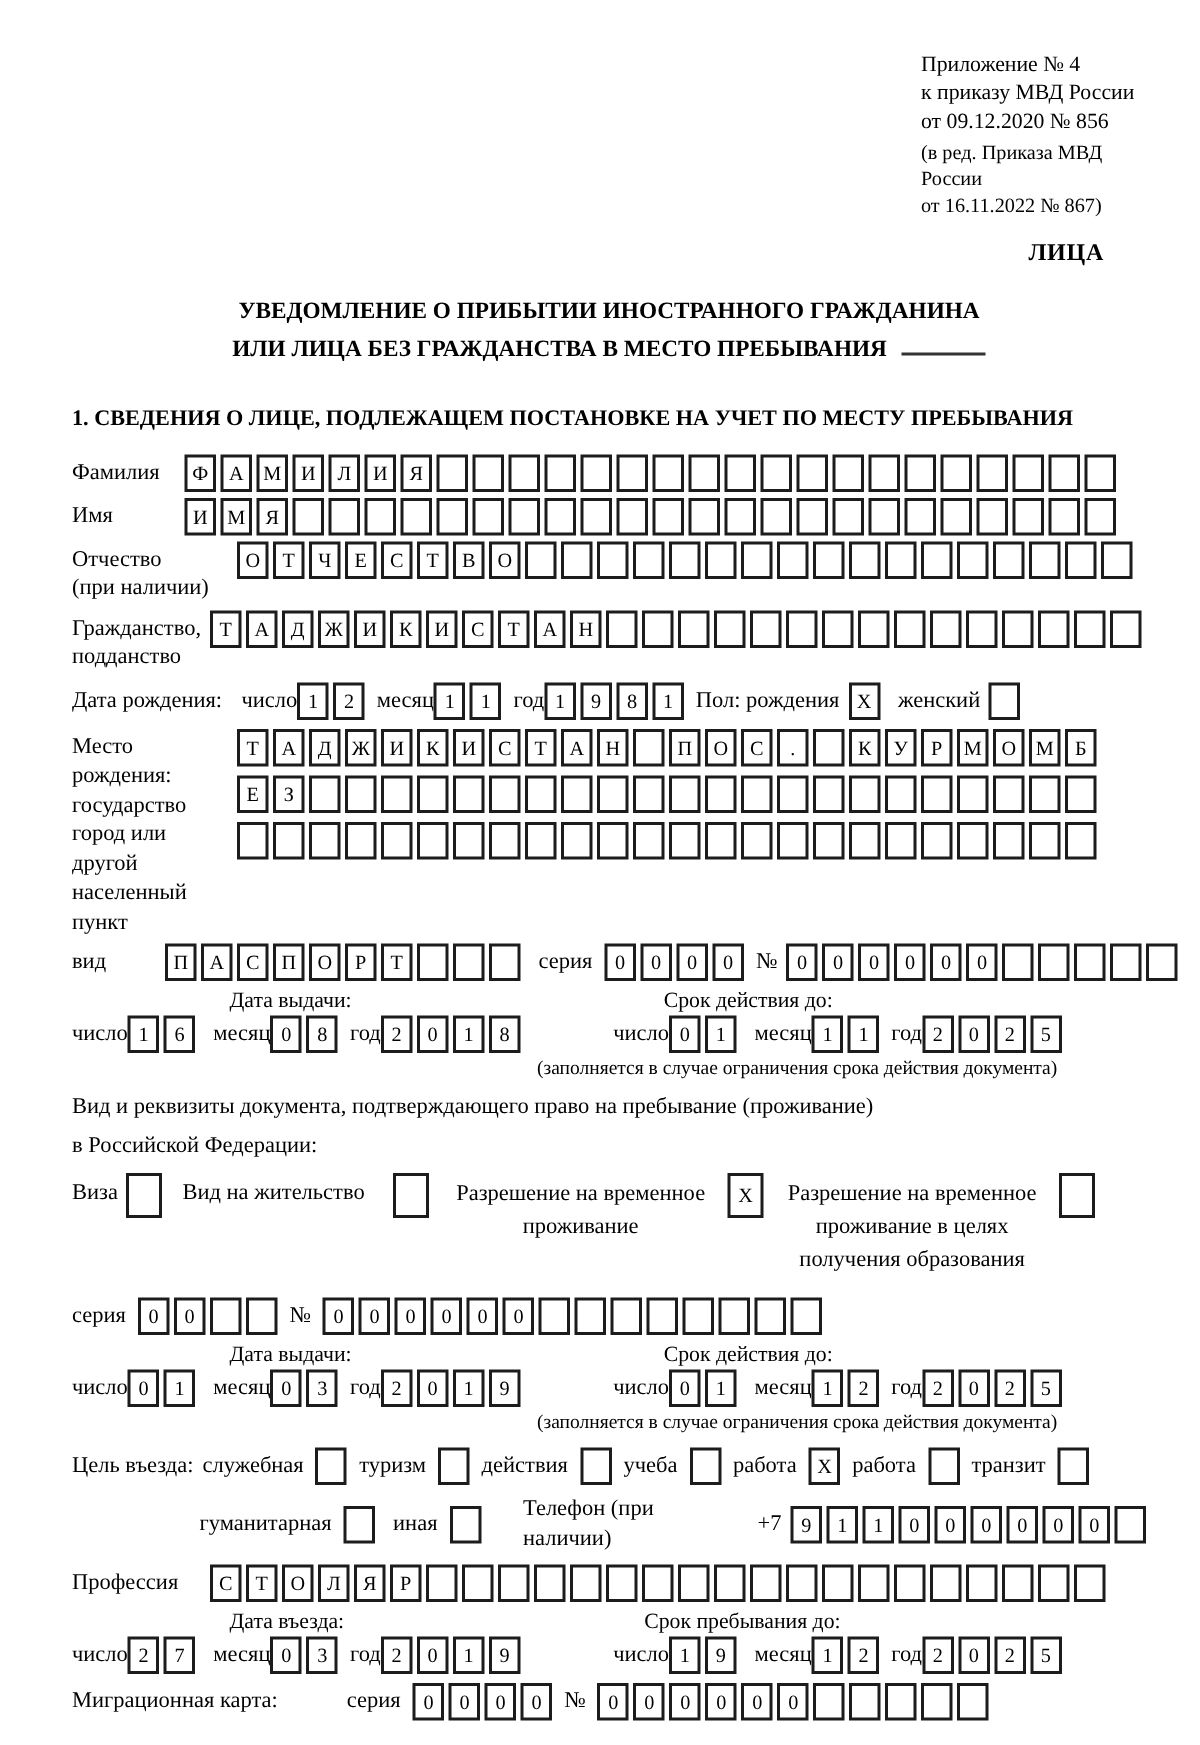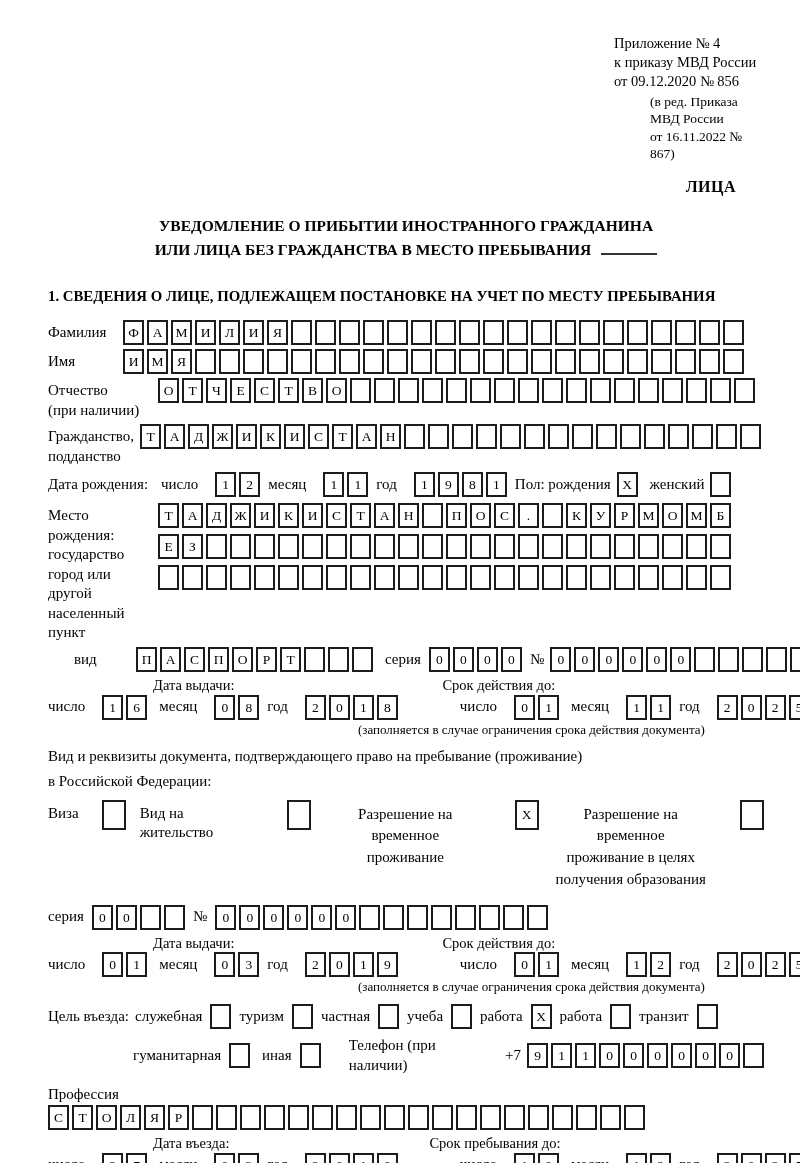--- a/index.html
+++ b/index.html
@@ -4,48 +4,48 @@
 <style>
   html,body{margin:0;padding:0;background:#fff;}
   .page{
     width:800px;height:1163px;overflow:hidden;box-sizing:border-box;
     padding:34px 36px 10px 48px;
     font-family:"Liberation Serif","DejaVu Serif",serif;
     color:#000;font-size:15px;line-height:1.3;position:relative;
   }
   .ml{white-space:pre-line;}
   .appendix{margin-left:566px;font-size:14.5px;}
-  .appendix-amend{font-size:13.5px;margin-top:2px;margin-left:36px;}
+  .appendix-amend{font-size:13.5px;margin-top:2px;}
   .forma{font-weight:bold;font-size:16px;text-align:right;padding-right:28px;margin-top:14px;letter-spacing:.5px;}
   .title{font-weight:bold;font-size:15.5px;text-align:center;margin-top:16px;line-height:1.6;}
   .blankline{display:inline-block;width:56px;border-bottom:2px solid #333;margin-left:10px;vertical-align:baseline;}
   .sec-heading{font-weight:bold;font-size:14.8px;margin-top:24px;margin-bottom:14px;}
   .row{display:flex;align-items:flex-start;margin-bottom:4px;}
   .rlabel{flex:none;padding-top:3px;}
   .lw62{width:62px;}.lw75{width:75px;}.lw92{width:92px;}.lw105{width:105px;}.lw110{width:110px;}
   .cellrow{display:flex;gap:3px;flex:none;}
   .cell{
     flex:none;display:inline-block;width:17px;height:21px;border:2px solid #1c1c1c;
     text-align:center;line-height:21px;font-size:13.5px;background:#fff;
   }
   .checkbox{
     flex:none;display:inline-block;width:17px;height:21px;border:2px solid #1c1c1c;
     text-align:center;line-height:21px;font-size:13.5px;vertical-align:middle;background:#fff;
   }
   .checkbox.lg{width:20px;height:26px;line-height:26px;}
   .stack{display:flex;flex-direction:column;gap:6px;}
-  .inl{display:flex;align-items:center;gap:17px;}
+  .inl{display:flex;align-items:center;gap:0;}
   .gap6{margin-left:6px;}.gap8{margin-left:8px;}.gap12{margin-left:12px;}
   .doc-heading{font-weight:bold;font-size:14.5px;text-align:center;margin:8px 0 6px 0;}
   .date-heads{display:flex;font-size:14.5px;margin-top:4px;text-align:right;}
   .date-row{display:flex;align-items:center;margin-bottom:2px;}
   .small-note{font-size:13px;margin:0 0 8px 310px;}
   .intro{font-size:15px;margin-top:6px;}
   .opts{display:flex;align-items:flex-start;margin:8px 0 14px 0;}
-  .opt{display:flex;align-items:flex-start;gap:23px;}
+  .opt{display:flex;align-items:flex-start;gap:5px;}
   .opt-label{padding-top:4px;}
   .opt-label.center{text-align:center;white-space:pre-line;line-height:1.45;}
   .purpose-line{display:flex;align-items:center;margin-bottom:7px;flex-wrap:nowrap;}
 </style>
 </head>
 <body>
 
 <div class="page">
 
   <div class="appendix">
@@ -306,21 +306,21 @@
           <span class="cell"></span>
           <span class="cell"></span>
           <span class="cell"></span>
           <span class="cell"></span>
           <span class="cell"></span>
         </span>
     </span>
   </div>
 
 
-  <div class="row" style="align-items:center;margin-left:26px;">
+  <div class="row" style="align-items:center;">
     <span class="rlabel lw62" style="padding-top:0;">вид</span>
     <span class="cellrow">
         <span class="cell">П</span>
         <span class="cell">А</span>
         <span class="cell">С</span>
         <span class="cell">П</span>
         <span class="cell">О</span>
         <span class="cell">Р</span>
         <span class="cell">Т</span>
         <span class="cell"></span>
@@ -509,21 +509,21 @@
       </span>
   </div>
   <div class="small-note">(заполняется в случае ограничения срока действия документа)</div>
 
   <div class="purpose-line">
     <span>Цель въезда:</span>
     <span class="gap6">служебная</span>
     <span class="checkbox gap8"></span>
     <span class="gap8">туризм</span>
     <span class="checkbox gap8"></span>
-    <span class="gap8">частная</span>
+    <span class="gap8">действия</span>
     <span class="checkbox gap8"></span>
     <span class="gap8">учеба</span>
     <span class="checkbox gap8"></span>
     <span class="gap8">работа</span>
     <span class="checkbox gap8">X</span>
     <span class="gap8">работа</span>
     <span class="checkbox gap8"></span>
     <span class="gap8">транзит</span>
     <span class="checkbox gap8"></span>
   </div>
@@ -542,21 +542,21 @@
         <span class="cell">0</span>
         <span class="cell">0</span>
         <span class="cell">0</span>
         <span class="cell">0</span>
         <span class="cell">0</span>
         <span class="cell">0</span>
         <span class="cell"></span>
       </span>
   </div>
 
-  <div class="row" style="margin-bottom:0;flex-direction:column;">
+  <div class="row" style="margin-bottom:0;">
     <span class="rlabel lw92">Профессия</span>
     <span class="cellrow">
         <span class="cell">С</span>
         <span class="cell">Т</span>
         <span class="cell">О</span>
         <span class="cell">Л</span>
         <span class="cell">Я</span>
         <span class="cell">Р</span>
         <span class="cell"></span>
         <span class="cell"></span>

